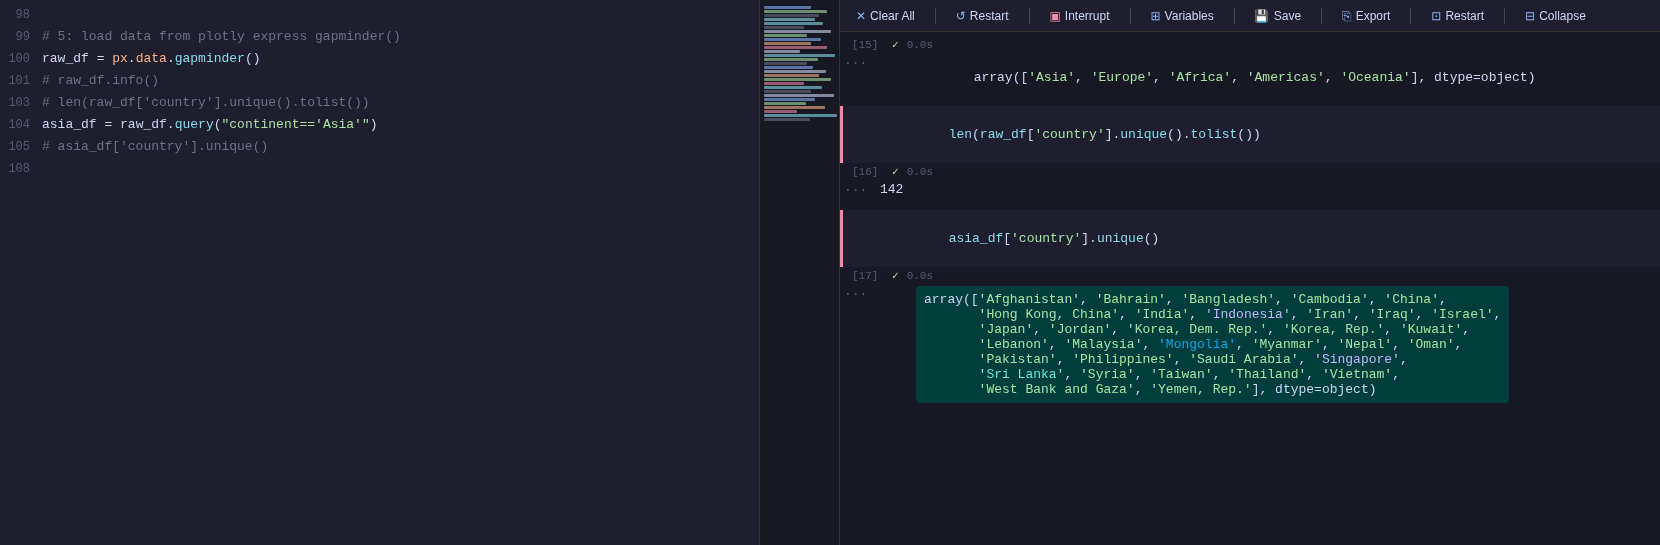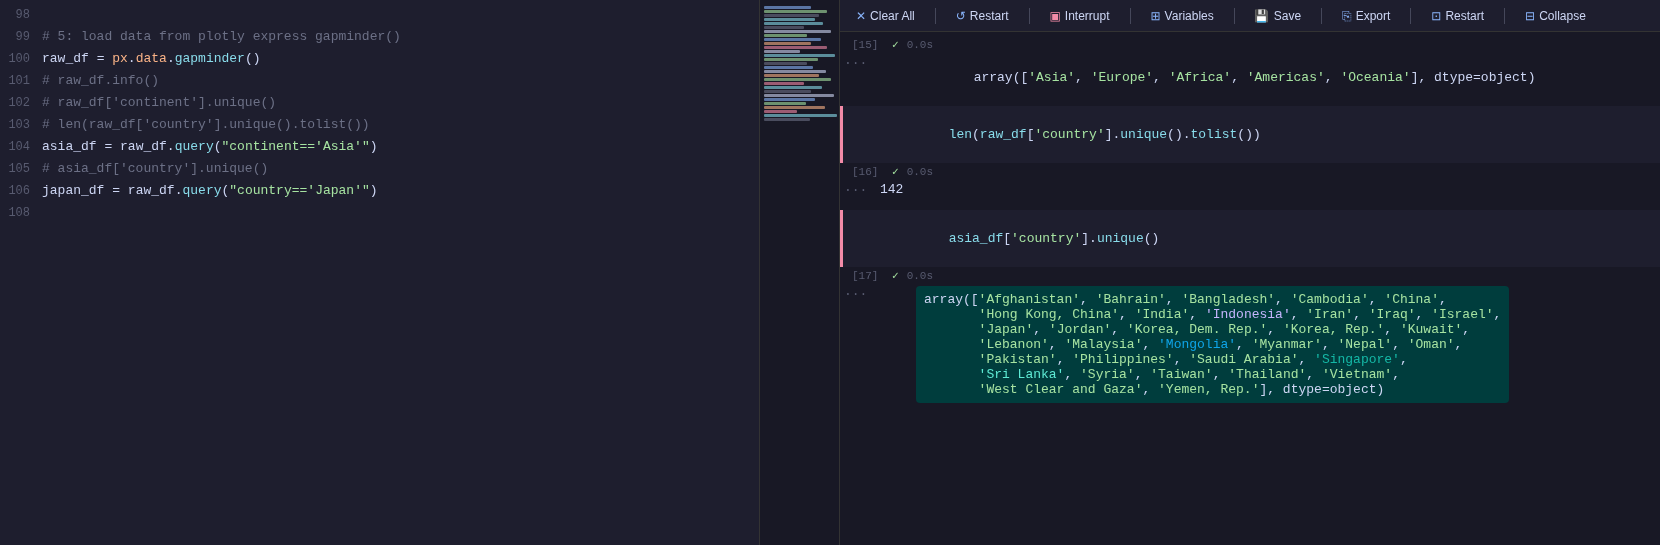--- a/index.html
+++ b/index.html
@@ -204,44 +204,36 @@
       <div class="code-line">
         <span class="line-num">100</span>
         <span class="line-content"><span class="c-var">raw_df</span> <span class="c-assign">=</span> <span class="c-attr">px</span><span class="c-assign">.</span><span class="c-attr">data</span><span class="c-assign">.</span><span class="c-func">gapminder</span><span class="c-assign">()</span></span>
       </div>
 
       <div class="code-line">
         <span class="line-num">101</span>
         <span class="line-content c-comment"># raw_df.info()</span>
       </div>
 
-      <div class="code-line">
-        <span class="line-num">102</span>
-        <span class="line-content c-comment"># raw_df['continent'].unique()</span>
-      </div>
 
       <div class="code-line">
         <span class="line-num">103</span>
         <span class="line-content c-comment"># len(raw_df['country'].unique().tolist())</span>
       </div>
 
       <div class="code-line">
         <span class="line-num">104</span>
         <span class="line-content"><span class="c-var">asia_df</span> <span class="c-assign">=</span> <span class="c-var">raw_df</span><span class="c-assign">.</span><span class="c-func">query</span><span class="c-assign">(</span><span class="c-string">"continent=='Asia'"</span><span class="c-assign">)</span></span>
       </div>
 
       <div class="code-line">
         <span class="line-num">105</span>
         <span class="line-content c-comment"># asia_df['country'].unique()</span>
       </div>
 
-      <div class="code-line">
-        <span class="line-num">106</span>
-        <span class="line-content"><span class="c-var">japan_df</span> <span class="c-assign">=</span> <span class="c-var">raw_df</span><span class="c-assign">.</span><span class="c-func">query</span><span class="c-assign">(</span><span class="c-string">"country=='Japan'"</span><span class="c-assign">)</span></span>
-      </div>
 
 
       <div class="code-line">
         <span class="line-num">108</span>
         <span class="line-content">&nbsp;</span>
       </div>
 
     </div>
   </div>
 
@@ -367,22 +359,22 @@
           <span class="cell-check">✓</span>
           <span class="cell-time">0.0s</span>
         </div>
         <div class="cell-dots-row">
           <span class="cell-dots">···</span>
           <div class="cell-17-output">
             <span class="cell-output-text" style="color:#cdd6f4;">array([<span style="color:#a6e3a1;">'Afghanistan'</span>, <span style="color:#a6e3a1;">'Bahrain'</span>, <span style="color:#a6e3a1;">'Bangladesh'</span>, <span style="color:#a6e3a1;">'Cambodia'</span>, <span style="color:#a6e3a1;">'China'</span>,
 &nbsp;&nbsp;&nbsp;&nbsp;&nbsp;&nbsp; <span style="color:#a6e3a1;">'Hong Kong, China'</span>, <span style="color:#a6e3a1;">'India'</span>, <span style="color:#c4b5fd;">'Indonesia'</span>, <span style="color:#a6e3a1;">'Iran'</span>, <span style="color:#a6e3a1;">'Iraq'</span>, <span style="color:#a6e3a1;">'Israel'</span>,
 &nbsp;&nbsp;&nbsp;&nbsp;&nbsp;&nbsp; <span style="color:#a6e3a1;">'Japan'</span>, <span style="color:#a6e3a1;">'Jordan'</span>, <span style="color:#a6e3a1;">'Korea, Dem. Rep.'</span>, <span style="color:#a6e3a1;">'Korea, Rep.'</span>, <span style="color:#a6e3a1;">'Kuwait'</span>,
 &nbsp;&nbsp;&nbsp;&nbsp;&nbsp;&nbsp; <span style="color:#a6e3a1;">'Lebanon'</span>, <span style="color:#a6e3a1;">'Malaysia'</span>, <span style="color:#0ea5e9;">'Mongolia'</span>, <span style="color:#a6e3a1;">'Myanmar'</span>, <span style="color:#a6e3a1;">'Nepal'</span>, <span style="color:#a6e3a1;">'Oman'</span>,
-&nbsp;&nbsp;&nbsp;&nbsp;&nbsp;&nbsp; <span style="color:#a6e3a1;">'Pakistan'</span>, <span style="color:#a6e3a1;">'Philippines'</span>, <span style="color:#a6e3a1;">'Saudi Arabia'</span>, <span style="color:#14b8a6;text-align:center;">'Singapore'</span>,
+&nbsp;&nbsp;&nbsp;&nbsp;&nbsp;&nbsp; <span style="color:#a6e3a1;">'Pakistan'</span>, <span style="color:#a6e3a1;">'Philippines'</span>, <span style="color:#a6e3a1;">'Saudi Arabia'</span>, <span style="color:#c4b5fd;text-align:center;">'Singapore'</span>,
 &nbsp;&nbsp;&nbsp;&nbsp;&nbsp;&nbsp; <span style="color:#5eead4;">'Sri Lanka'</span>, <span style="color:#a6e3a1;">'Syria'</span>, <span style="color:#a6e3a1;">'Taiwan'</span>, <span style="color:#a6e3a1;">'Thailand'</span>, <span style="color:#a6e3a1;">'Vietnam'</span>,
-&nbsp;&nbsp;&nbsp;&nbsp;&nbsp;&nbsp; <span style="color:#a6e3a1;">'West Clear and Gaza'</span>, <span style="color:#a6e3a1;">'Yemen, Rep.'</span>], dtype=object)</span>
+&nbsp;&nbsp;&nbsp;&nbsp;&nbsp;&nbsp; <span style="color:#a6e3a1;">'West Bank and Gaza'</span>, <span style="color:#a6e3a1;">'Yemen, Rep.'</span>], dtype=object)</span>
           </div>
         </div>
       </div>
 
     </div>
   </div>
 </div>
 
 </body></html>

